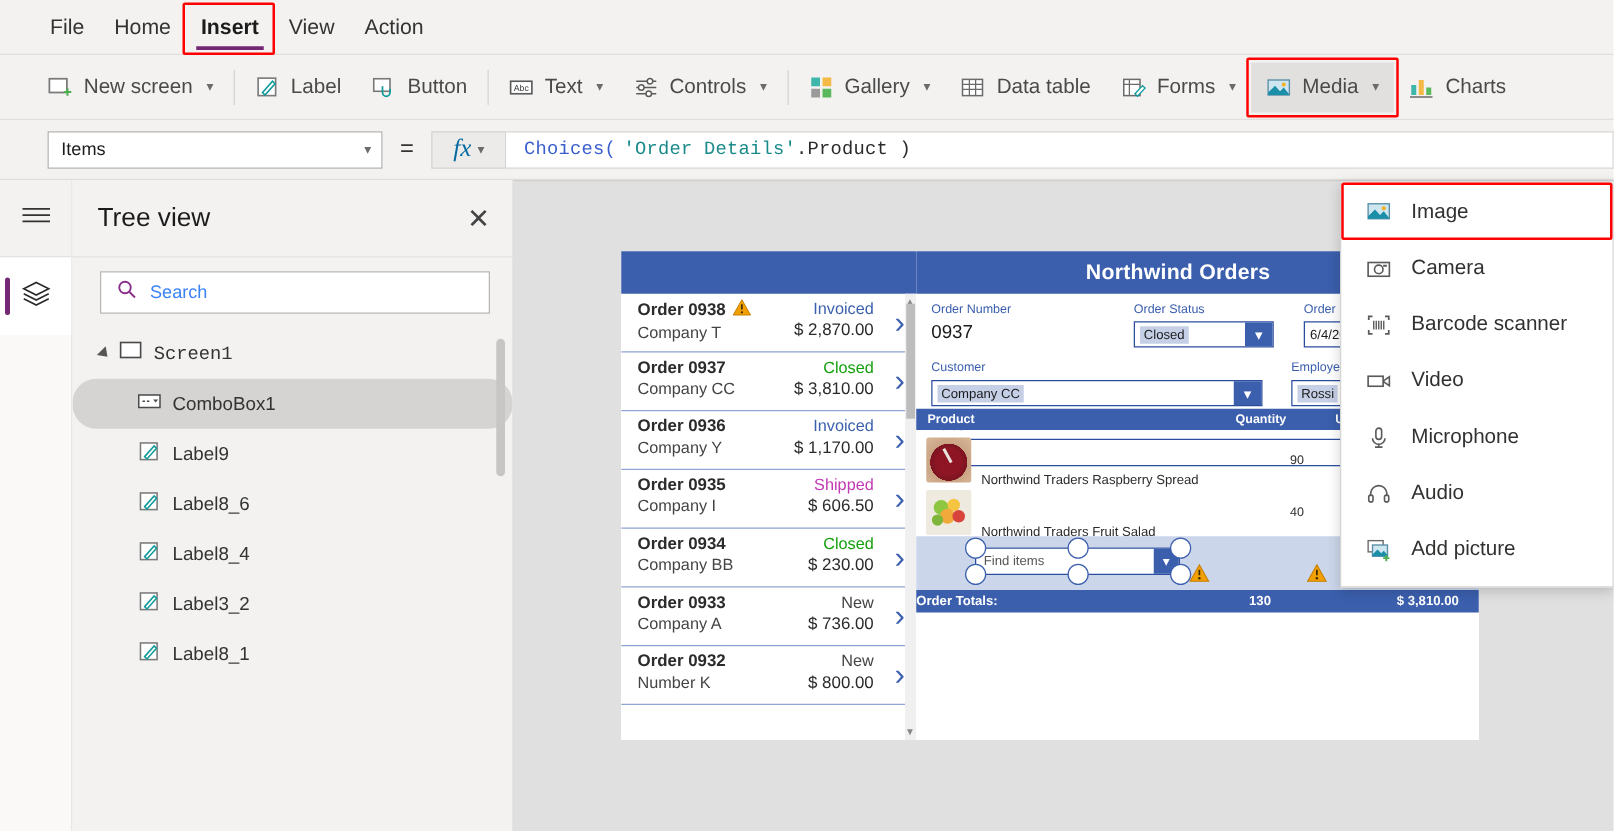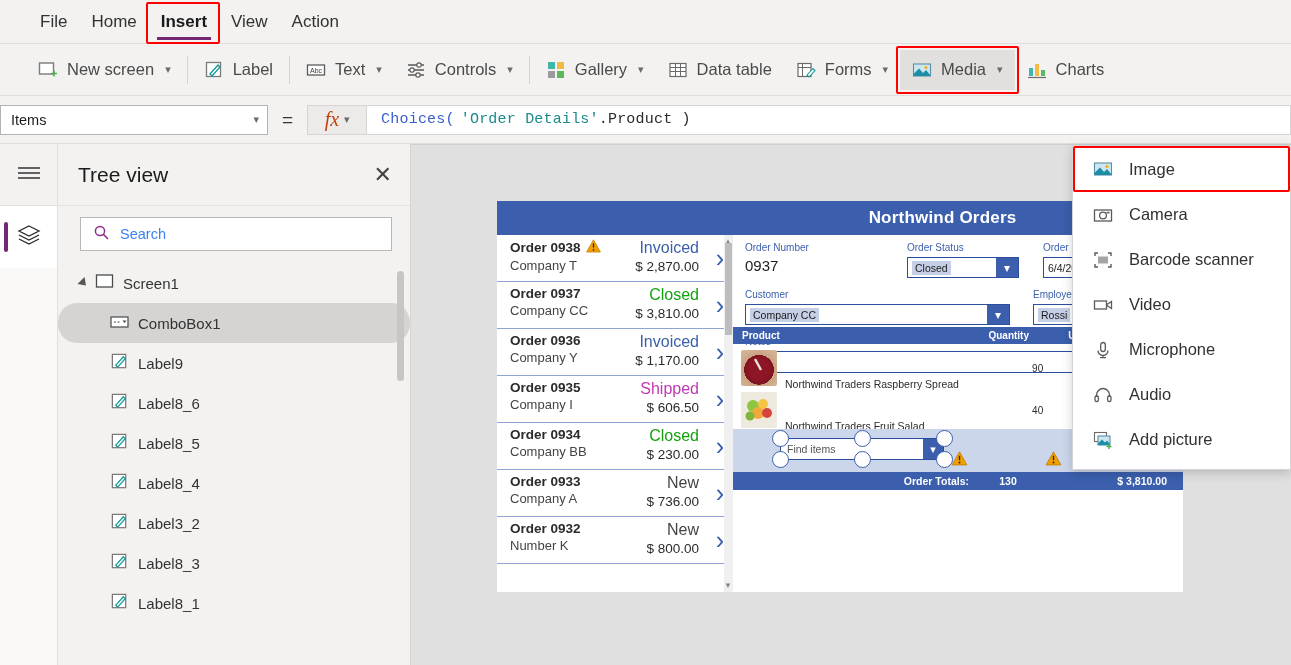--- a/index.html
+++ b/index.html
@@ -40,34 +40,34 @@
     font-size:16.5px; color:#4a4a4a; white-space:nowrap; height:40px;text-align:center;
   }
   .rib-item.highlight { background:#e2e0de; }
   .rib-sep { width:1px; height:28px; background:#d6d4d2; margin:0 4px; }
   .chev { font-size:11px; color:#6b6b6b; margin-left:2px; }
   .ic { width:20px; height:20px; display:inline-block; flex:0 0 20px; }
 
   
   .formulabar {
     position:absolute; top:96px; left:0; width:1291px; height:48px;
-    background:#f3f2f1; display:flex; align-items:center; 
+    background:#f3f2f1; display:flex; align-items:center; padding-left:38px;
     border-bottom:1px solid #e1dfdd;
   }
   .prop-select {
     width:268px; height:30px; background:#fff; border:1px solid #b5b3b1;
     display:flex; align-items:center; justify-content:space-between;
     padding:0 8px 0 10px; font-size:14.5px; color:#1b1b1b; cursor:pointer;
   }
   .eq { margin:0 14px; font-size:19px; color:#333; }
   .fx-box {
     width:60px; height:30px; background:#edebe9; border:1px solid #d6d4d2;
     display:flex; align-items:center; justify-content:center; gap:3px; cursor:pointer;
   }
-  .fx { font-family:"Liberation Serif", serif; font-style:italic; font-size:20px; color:#c2410c; }
+  .fx { font-family:"Liberation Serif", serif; font-style:italic; font-size:20px; color:#0369a1; }
   .formula-input {
     flex:1; height:30px; background:#fff; border:1px solid #d6d4d2; border-left:none;
     display:flex; align-items:center; padding-left:14px;
     font-family:"Liberation Mono", monospace; font-size:15px; letter-spacing:.2px;
   }
   .fn { color:#3a5fcd; }  .str { color:#1a8a8a; }  .plain { color:#2b2b2b; }
 
   
   .rail {
     position:absolute; top:144px; left:0; width:58px; height:521px; background:#faf9f8;
@@ -97,21 +97,21 @@
   .tv-searchwrap { padding:11px 18px 12px 22px; }
   .tv-search {
     height:34px; background:#fff; border:1px solid #b9b7b5; display:flex;
     align-items:center; gap:10px; padding-left:12px; cursor:text;
   }
   .tv-search span.ph { font-size:14.5px; color:#3b82f6; }
   .tv-list { position:relative; height:calc(521px - 62px - 57px); overflow:hidden; }
   .tv-row {
     display:flex; align-items:center; height:40px; gap:9px; cursor:pointer; font-size:15px; color:#333;
   }
-  .tv-row.screen { padding-left:22px; }
+  .tv-row.screen { padding-left:22px;font-family:Liberation Mono, monospace; }
   .tv-row.child { padding-left:52px;border-radius:19px; }
   .tv-row.selected { background:#d6d4d2; }
   .caret { width:0; height:0; border-top:5px solid transparent; border-bottom:5px solid transparent;
            border-left:7px solid #555; transform:rotate(45deg); margin-right:-1px;}
   .tv-scroll { position:absolute; right:6px; top:8px; width:7px; height:110px; background:#c8c6c4; border-radius:4px; }
 
   
   .canvas {
     position:absolute; top:144px; left:411px; width:880px; height:521px;
     background:#e0e0e0; border-top:1px solid #cfcfcf;
@@ -122,21 +122,21 @@
   .gallery { position:absolute; left:0; top:0; width:236px; height:391px; background:#fff; }
   .gal-head { height:34px; background:#3b5fad; }
   .g-item {
     height:47px; padding:4px 6px 0 13px; border-bottom:1px solid #8ea5d4;
     display:flex; justify-content:space-between; align-items:flex-start; position:relative;
   }
   .g-left { display:flex; flex-direction:column; }
   .g-order { font-size:13.5px; font-weight:700; color:#2b2b2b; display:flex; align-items:center; gap:5px; }
   .g-company { font-size:13px; color:#444; margin-top:2px; }
   .g-right { display:flex; flex-direction:column; align-items:flex-end; margin-right:28px; }
-  .g-status { font-size:16px; }
+  .g-status { font-size:13px; }
   .g-amount { font-size:13.5px; color:#2b2b2b; margin-top:2px; }
   .g-chev { position:absolute; right:9px; top:11px; color:#3b5fad; font-size:25px; font-weight:300; line-height:1; }
   .gal-scroll { position:absolute; right:0; top:34px; width:9px; height:357px; background:#f0f0f0; }
   .gal-thumb { position:absolute; right:1px; top:42px; width:7px; height:92px; background:#bdbdbd; }
   .gal-arrow { position:absolute; right:1px; font-size:8px; color:#888; }
 
   
   .detail { position:absolute; left:236px; top:0; width:450px; height:391px; background:#fff; }
   .d-head {
     height:34px; background:#3b5fad; display:flex; align-items:center; justify-content:space-between;
@@ -226,20 +226,29 @@
     <div class="rib-sep"></div>
     <div class="rib-item">
       <span class="ic">
         <svg viewBox="0 0 20 20">
             <rect x="2.5" y="2.5" width="14" height="14" fill="#fff" stroke="#7a7a7a" stroke-width="1.3"></rect>
             <path d="M6 14 L14 5 L16 7 L8 16 Z" fill="#fff" stroke="#119a9a" stroke-width="1.3"></path>
           </svg>
       </span>
       <span>Label</span>
     </div>
+    <div class="rib-item">
+      <span class="ic">
+        <svg viewBox="0 0 20 20">
+            <rect x="2" y="3" width="13" height="10" fill="#fff" stroke="#7a7a7a" stroke-width="1.3"></rect>
+            <path d="M9 9v5a3 3 0 0 0 6 0v-3" fill="none" stroke="#119a9a" stroke-width="1.4"></path>
+          </svg>
+      </span>
+      <span>Button</span>
+    </div>
     <div class="rib-sep"></div>
     <div class="rib-item">
       <span class="ic">
         <svg viewBox="0 0 20 20">
             <rect x="1.5" y="5" width="17" height="10" fill="#fff" stroke="#5a5a5a" stroke-width="1.3"></rect>
             <text x="10" y="12.6" font-size="7" text-anchor="middle" fill="#3a3a3a" font-family="Liberation Sans">Abc</text>
           </svg>
       </span>
       <span>Text</span>
       <span class="chev">▾</span>
@@ -401,42 +410,28 @@
               <rect x="2.5" y="2.5" width="14" height="14" fill="#fff" stroke="#7a7a7a" stroke-width="1.3"></rect>
               <path d="M6 14 L14 5 L16 7 L8 16 Z" fill="#fff" stroke="#119a9a" stroke-width="1.3"></path>
             </svg></span>
         <span>Label8_6</span>
       </div>
       <div class="tv-row child">
         <span><svg width="19" height="19" viewBox="0 0 20 20">
               <rect x="2.5" y="2.5" width="14" height="14" fill="#fff" stroke="#7a7a7a" stroke-width="1.3"></rect>
               <path d="M6 14 L14 5 L16 7 L8 16 Z" fill="#fff" stroke="#119a9a" stroke-width="1.3"></path>
             </svg></span>
-        <span>Label8_5</span>
-      </div>
-      <div class="tv-row child">
-        <span><svg width="19" height="19" viewBox="0 0 20 20">
-              <rect x="2.5" y="2.5" width="14" height="14" fill="#fff" stroke="#7a7a7a" stroke-width="1.3"></rect>
-              <path d="M6 14 L14 5 L16 7 L8 16 Z" fill="#fff" stroke="#119a9a" stroke-width="1.3"></path>
-            </svg></span>
         <span>Label8_4</span>
       </div>
       <div class="tv-row child">
         <span><svg width="19" height="19" viewBox="0 0 20 20">
               <rect x="2.5" y="2.5" width="14" height="14" fill="#fff" stroke="#7a7a7a" stroke-width="1.3"></rect>
               <path d="M6 14 L14 5 L16 7 L8 16 Z" fill="#fff" stroke="#119a9a" stroke-width="1.3"></path>
             </svg></span>
         <span>Label3_2</span>
-      </div>
-      <div class="tv-row child">
-        <span><svg width="19" height="19" viewBox="0 0 20 20">
-              <rect x="2.5" y="2.5" width="14" height="14" fill="#fff" stroke="#7a7a7a" stroke-width="1.3"></rect>
-              <path d="M6 14 L14 5 L16 7 L8 16 Z" fill="#fff" stroke="#119a9a" stroke-width="1.3"></path>
-            </svg></span>
-        <span>Label8_3</span>
       </div>
       <div class="tv-row child">
         <span><svg width="19" height="19" viewBox="0 0 20 20">
               <rect x="2.5" y="2.5" width="14" height="14" fill="#fff" stroke="#7a7a7a" stroke-width="1.3"></rect>
               <path d="M6 14 L14 5 L16 7 L8 16 Z" fill="#fff" stroke="#119a9a" stroke-width="1.3"></path>
             </svg></span>
         <span>Label8_1</span>
       </div>
       <div class="tv-scroll"></div>
     </div>
@@ -680,21 +675,21 @@
           <span class="warn" style="position:absolute; left:312px; top:22px;">
             <svg width="17" height="15" viewBox="0 0 15 14">
                 <path d="M7.5 0.8 L14.4 13 H0.6 Z" fill="#f2a001" stroke="#c57e00" stroke-width=".8"></path>
                 <path d="M7.5 4.4v4.2" stroke="#3a2a00" stroke-width="1.3"></path>
                 <circle cx="7.5" cy="10.8" r=".9" fill="#3a2a00"></circle>
               </svg>
           </span>
         </div>
 
         <div class="totals-bar">
-          <span style="width:236px; text-align:right;">Order Totals:</span>
+          <span style="width:236px; ">Order Totals:</span>
           <span style="width:78px; text-align:center;">130</span>
           <span style="width:120px; text-align:right;">$ 3,810.00</span>
         </div>
       </div>
     </div>
   </div>
 
   <div class="media-menu">
     <div class="mm-item first" style="position:relative;">
       <span class="ic">

